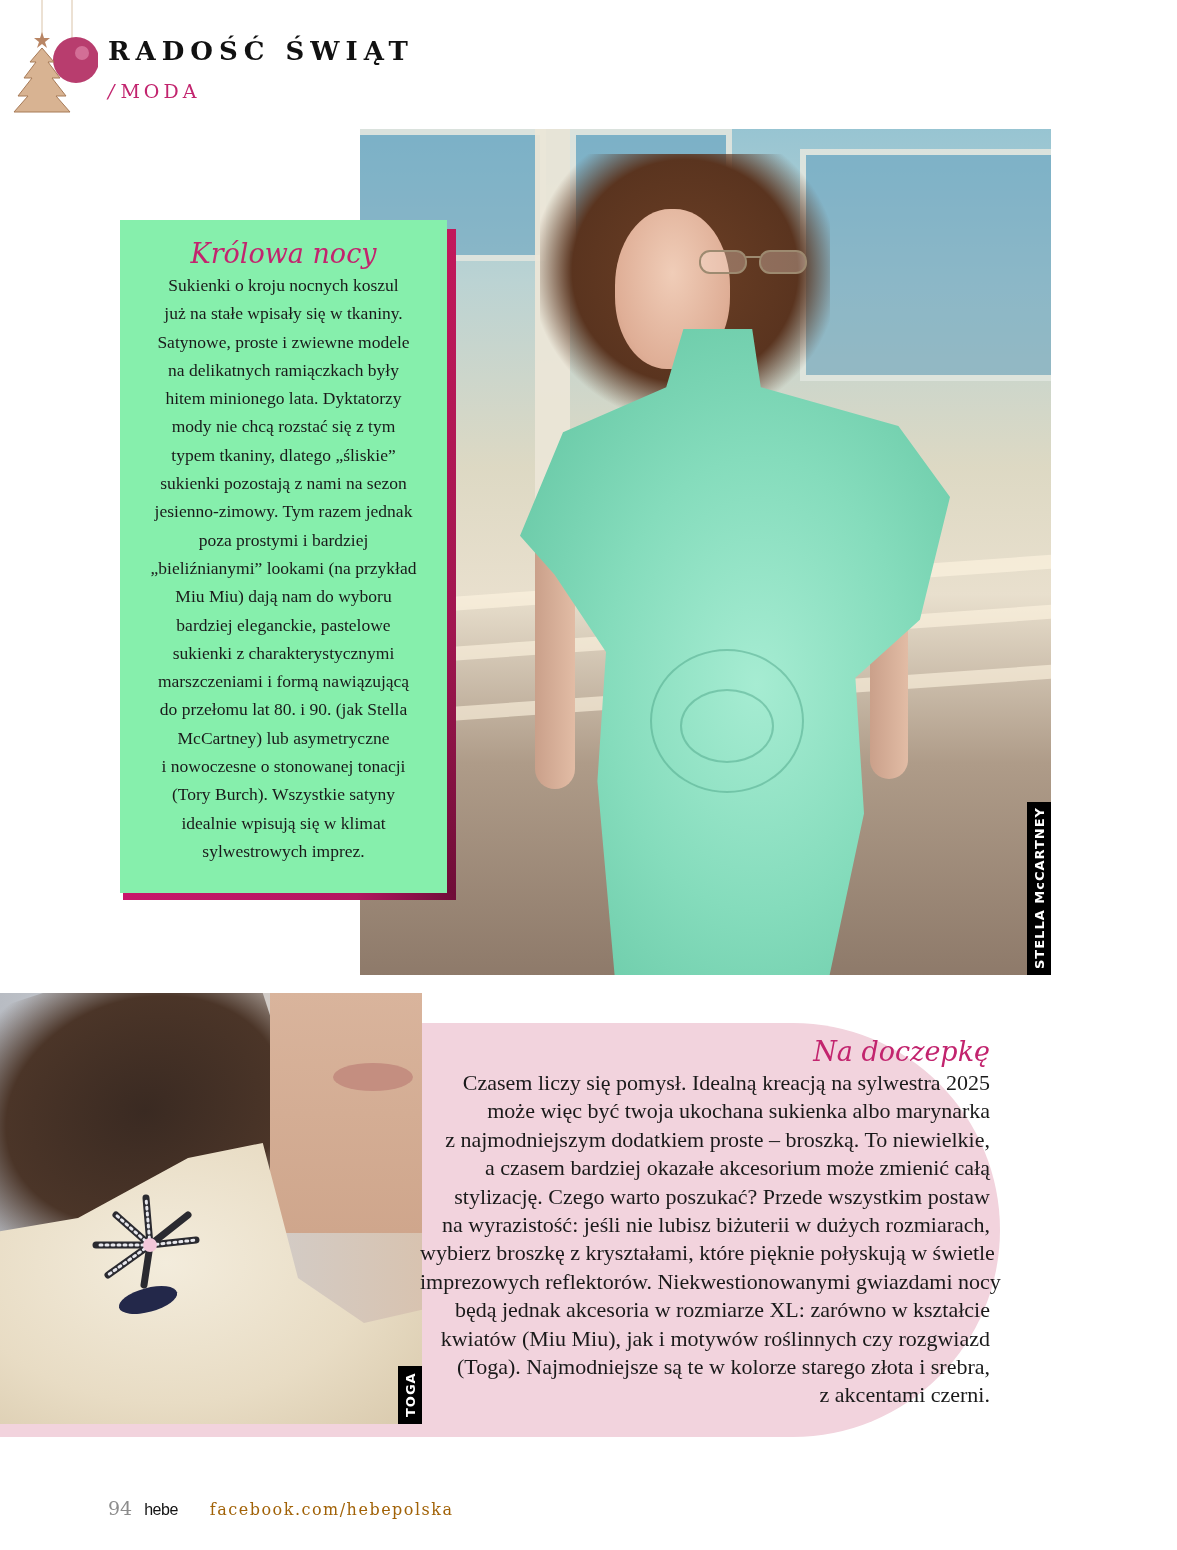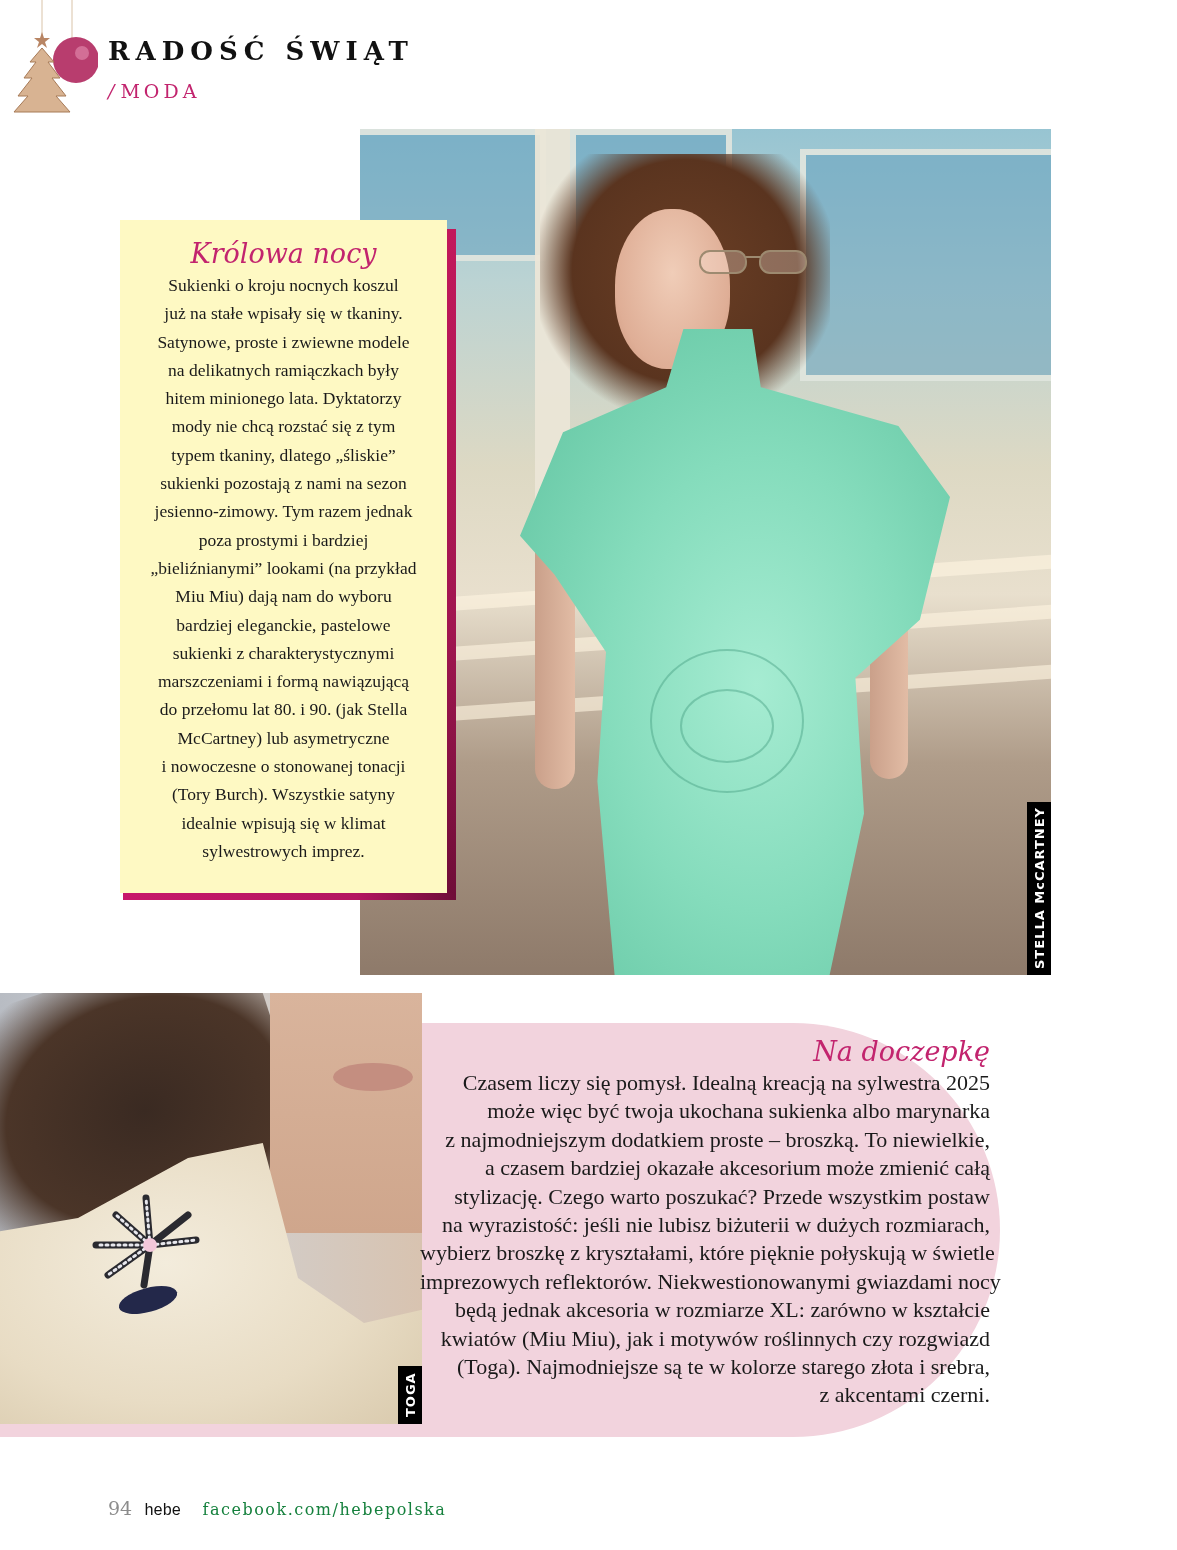--- a/index.html
+++ b/index.html
@@ -63,21 +63,21 @@
   .credit-main { left: 1027px; top: 802px; width: 24px; height: 173px; }
   .credit-toga { left: 398px; top: 1366px; width: 24px; height: 58px; }
 
   
   .box1-shadow-right { position: absolute; left: 447px; top: 229px; width: 9px; height: 671px;
     background: linear-gradient(180deg, #c2185b 0%, #a01650 60%, #6e0d38 100%); }
   .box1-shadow-bottom { position: absolute; left: 123px; top: 893px; width: 333px; height: 7px;
     background: linear-gradient(90deg, #c7186a 0%, #b31660 70%, #6e0d38 100%); }
   .box1 {
     position: absolute; left: 120px; top: 220px; width: 327px; height: 673px;
-    background: #fef9c3; text-align: center; box-sizing: border-box; padding-top: 18px;
+    background: #86efac; text-align: center; box-sizing: border-box; padding-top: 18px;
   }
   .box-heading {
     font-family: "DejaVu Serif", serif; font-style: italic; font-size: 27px;
     color: #c2246e; margin: 0 0 2px 0; font-weight: normal;
   }
   .box1 .body { font-size: 17.5px; line-height: 28.3px; margin: 0; }
   .line { display: block; white-space: nowrap; }
 
   
   .pink-panel {
@@ -100,22 +100,22 @@
     background: linear-gradient(180deg, #d9b49c 0%, #cfa68c 100%); }
   .sp-lips { position: absolute; left: 333px; top: 70px; width: 80px; height: 28px; border-radius: 50%; background: #c48e80; }
   .sp-fur { position: absolute; left: -10px; top: 150px; width: 440px; height: 300px;
     background: radial-gradient(ellipse at 40% 40%, #f3ecdc 0%, #e8dcc4 55%, #d6c6a8 100%);
     clip-path: polygon(0 30%, 20% 25%, 45% 5%, 62% 0%, 70% 45%, 85% 60%, 100% 55%, 100% 100%, 0 100%); }
   .brooch { position: absolute; left: 88px; top: 197px; width: 120px; height: 130px; }
 
   
   .footer { position: absolute; left: 108px; top: 1497px; font-size: 18px; color: #999; display: flex; align-items: baseline; }
   .footer .page-num { font-family: "DejaVu Serif", serif; font-size: 19px; color: #8c8c8c; }
-  .footer .brand { font-family: Liberation Mono, monospace; font-size: 16px; color: #111; margin-left: 12px; letter-spacing: -0.5px; }
-  .footer .social { font-family: "DejaVu Serif", serif; font-size: 16px; color: #15803d; margin-left: 22px; letter-spacing: 1.5px; }
+  .footer .brand { font-family: Liberation Sans, sans-serif; font-size: 16px; color: #111; margin-left: 12px; letter-spacing: -0.5px; }
+  .footer .social { font-family: "DejaVu Serif", serif; font-size: 16px; color: #a16207; margin-left: 32px; letter-spacing: 1.5px; }
 </style>
 </head>
 <body>
 
 <svg class="ornament" viewBox="0 0 90 118">
   <line x1="34" y1="0" x2="34" y2="36" stroke="#d9c3a8" stroke-width="1"></line>
   <line x1="64" y1="0" x2="64" y2="40" stroke="#d9c3a8" stroke-width="1"></line>
   <circle cx="68" cy="60" r="23" fill="#b83d6e"></circle>
   <circle cx="74" cy="53" r="7" fill="#e48fb0" opacity="0.6"></circle>
   <polygon points="34,32 36,38 42,38 37,42 39,48 34,44 29,48 31,42 26,38 32,38" fill="#b88564"></polygon>

